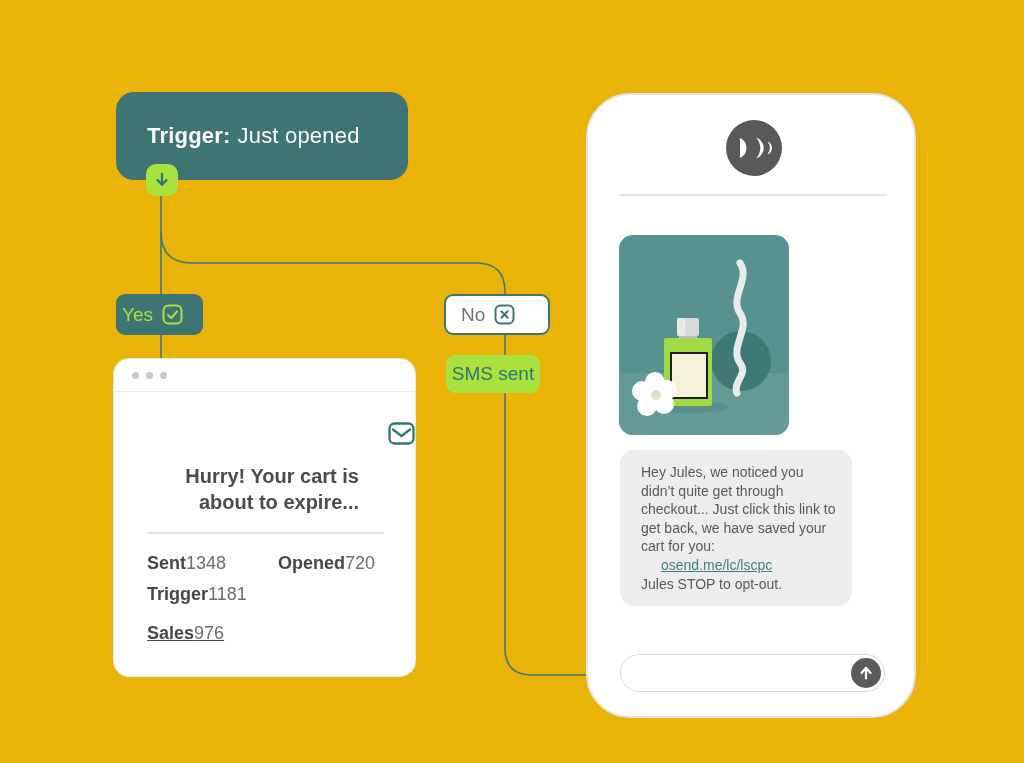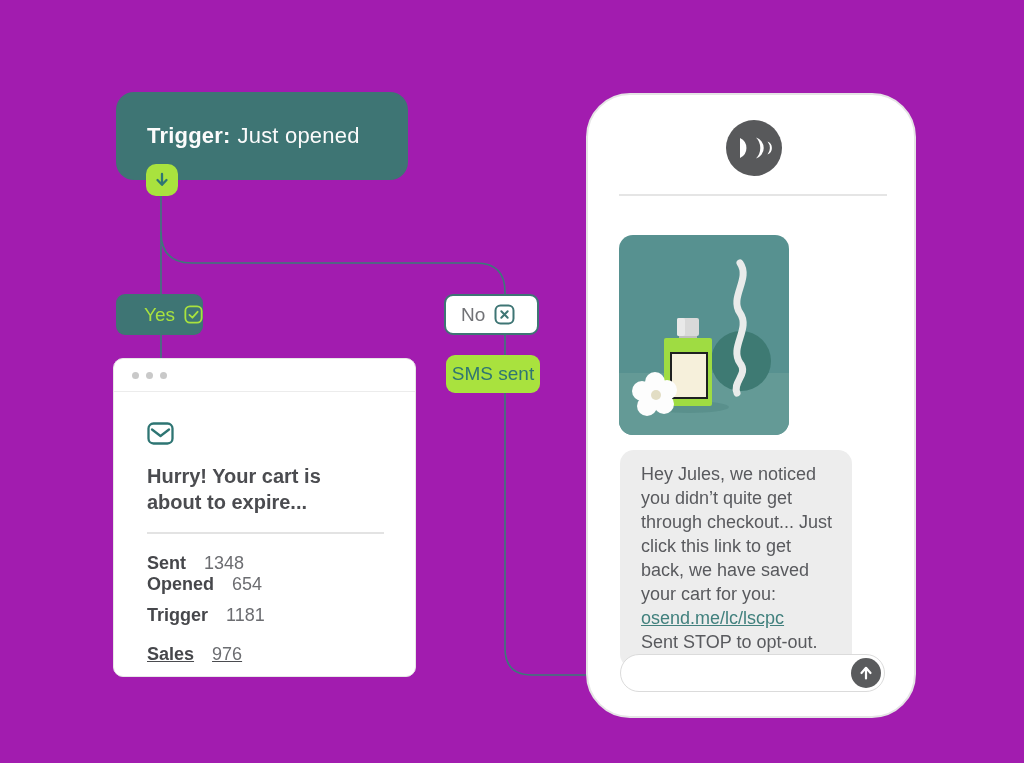--- a/index.html
+++ b/index.html
@@ -1,74 +1,74 @@
 <!DOCTYPE html>
 <html><head>
 <meta charset="utf-8">
 <style>
   * { margin:0; padding:0; box-sizing:border-box; }
   html,body { background:#fff; }
   body { font-family:"Liberation Sans", sans-serif; }
-  .canvas { position:relative; width:1024px; height:763px; background:#a21caf; overflow:hidden; }
+  .canvas { position:relative; width:1024px; height:763px; background:#eab308; overflow:hidden; }
 
   .connectors { position:absolute; inset:0; z-index:0; pointer-events:none; }
 
   
   .trigger {
     position:absolute; left:116px; top:92px; width:292px; height:88px;
     background:#3E7574; border-radius:18px; z-index:1;
     display:flex; align-items:center; padding-left:31px;
     color:#FBFBFB; font-size:22px; letter-spacing:.2px;
   }
   .trigger .bold { font-weight:bold; }
   .trigger .rest { margin-left:7px; font-weight:normal; }
 
   .arrow-badge {
     position:absolute; left:146px; top:164px; width:32px; height:32px;
     background:#A9E23E; border-radius:10px; z-index:2;
     display:flex; align-items:center; justify-content:center;
   }
 
   .pill { position:absolute; z-index:1; display:flex; align-items:center; border-radius:9px; font-size:19px; }
-  .yes-pill { left:116px; top:294px; width:87px; height:41px; background:#3E7574; color:#A9E23E; padding-left:28px; gap:9px; }
-  .no-pill  { left:444px; top:294px; width:95px; height:41px; background:#fff; border:2px solid #3E7574; color:#717276; padding-left:15px; gap:9px; }
+  .yes-pill { left:116px; top:294px; width:87px; height:41px; background:#3E7574; color:#A9E23E; padding-left:6px; gap:9px; }
+  .no-pill  { left:444px; top:294px; width:106px; height:41px; background:#fff; border:2px solid #3E7574; color:#717276; padding-left:15px; gap:9px; }
   .sms-pill { left:446px; top:355px; width:94px; height:38px; background:#A9E23E; color:#2F7573; justify-content:center; }
 
   
   .card {
     position:absolute; left:113px; top:358px; width:303px; height:319px;
-    background:#fff; border:1.5px solid #E7E7E7; border-radius:10px; z-index:1;
+    background:#fff; border:1.5px solid #E7E7E7; border-radius:16px; z-index:1;text-align:right;
   }
   .card-header { height:33px; border-bottom:1.5px solid #ECECEC; display:flex; align-items:center; padding-left:18px; gap:7px; }
   .dot { width:7px; height:7px; border-radius:50%; background:#C9C9C9; }
   .card-body { padding:29px 0 0 33px; }
   .card-title { margin-top:13px; width:212px; font-size:20px; font-weight:bold; line-height:1.3; color:#4B4C50; }
   .card-divider { margin-top:17px; width:237px; height:1.5px; background:#E3E3E3; }
   .stats { margin-top:19px; font-size:18px; color:#4B4C50; }
-  .stat-row { display:flex; margin-bottom:10px;flex-direction:column; }
+  .stat-row { display:flex; margin-bottom:10px; }
   .stat-cell { display:flex; }
   .stat-cell.w { width:131px; }
   .stat-label { font-weight:bold; color:#46474B; }
-  .stat-value { margin-left:18px; font-weight:normal; color:#6C6D71; }
+  .stat-value { margin-left:0; font-weight:normal; color:#6C6D71; }
   .stat-row.sales { margin-top:18px;text-decoration:underline; }
 
   
   .phone {
     position:absolute; left:586px; top:93px; width:330px; height:625px;
     background:#fff; border:2px solid #E5E5E5; border-radius:44px; z-index:1;
   }
   .logo { position:absolute; left:138px; top:25px; width:56px; height:56px; }
   .phone-divider { position:absolute; left:31px; top:99px; width:268px; height:1.5px; background:#E5E5E5; }
   .product { position:absolute; left:31px; top:140px; width:170px; height:200px; border-radius:14px; overflow:hidden; }
   .bubble {
     position:absolute; left:32px; top:355px; width:232px;
     background:#EDEDED; border-radius:14px; padding:13px 15px 13px 21px;
-    font-size:18px; line-height:1.33; color:#595A5E;
-  }
-  .bubble a { display:block; color:#41807D; text-decoration:underline; }
+    font-size:14px; line-height:1.33; color:#595A5E;
+  }
+  .bubble a { display:block; color:#41807D; text-decoration:underline;margin-left:20px; }
   .composer {
     position:absolute; left:32px; top:559px; width:265px; height:38px;
     border:1.5px solid #DBDBDB; border-radius:20px; background:#fff;
   }
   .composer input {
     position:absolute; left:14px; top:2px; width:210px; height:31px;
     border:none; outline:none; font-size:15px; font-family:"Liberation Sans",sans-serif; background:transparent;
   }
   .send-btn {
     position:absolute; right:3px; top:2.5px; width:30px; height:30px; border-radius:50%;
@@ -134,21 +134,21 @@
       <div class="card-title">Hurry! Your cart is about to expire...</div>
       <div class="card-divider"></div>
       <div class="stats">
         <div class="stat-row">
           <div class="stat-cell w">
             <span class="stat-label">Sent</span>
             <span class="stat-value">1348</span>
           </div>
           <div class="stat-cell">
             <span class="stat-label">Opened</span>
-            <span class="stat-value">654</span>
+            <span class="stat-value">720</span>
           </div>
         </div>
         <div class="stat-row">
           <div class="stat-cell">
             <span class="stat-label">Trigger</span>
             <span class="stat-value">1181</span>
           </div>
         </div>
         <div class="stat-row sales">
           <div class="stat-cell">
@@ -194,21 +194,21 @@
           <circle cx="23" cy="156" r="10"></circle>
           <circle cx="36" cy="160" r="9"></circle>
         </g>
         <circle cx="37" cy="160" r="5" fill="#E2DDC4"></circle>
       </svg>
     </div>
 
     <div class="bubble">
       <span>Hey Jules, we noticed you didn’t quite get through checkout... Just click this link to get back, we have saved your cart for you:</span>
       <a href="#">osend.me/lc/lscpc</a>
-      <span>Sent STOP to opt-out.</span>
+      <span>Jules STOP to opt-out.</span>
     </div>
 
     <div class="composer">
       <input type="text" value="" style="">
       <button class="send-btn">
         <svg width="18" height="18" viewBox="0 0 18 18">
           <path d="M9,14.5 L9,4.5 M4.5,9 L9,3.8 L13.5,9" fill="none" stroke="#FFFFFF" stroke-width="2.2" stroke-linecap="round" stroke-linejoin="round"></path>
         </svg>
       </button>
     </div>

